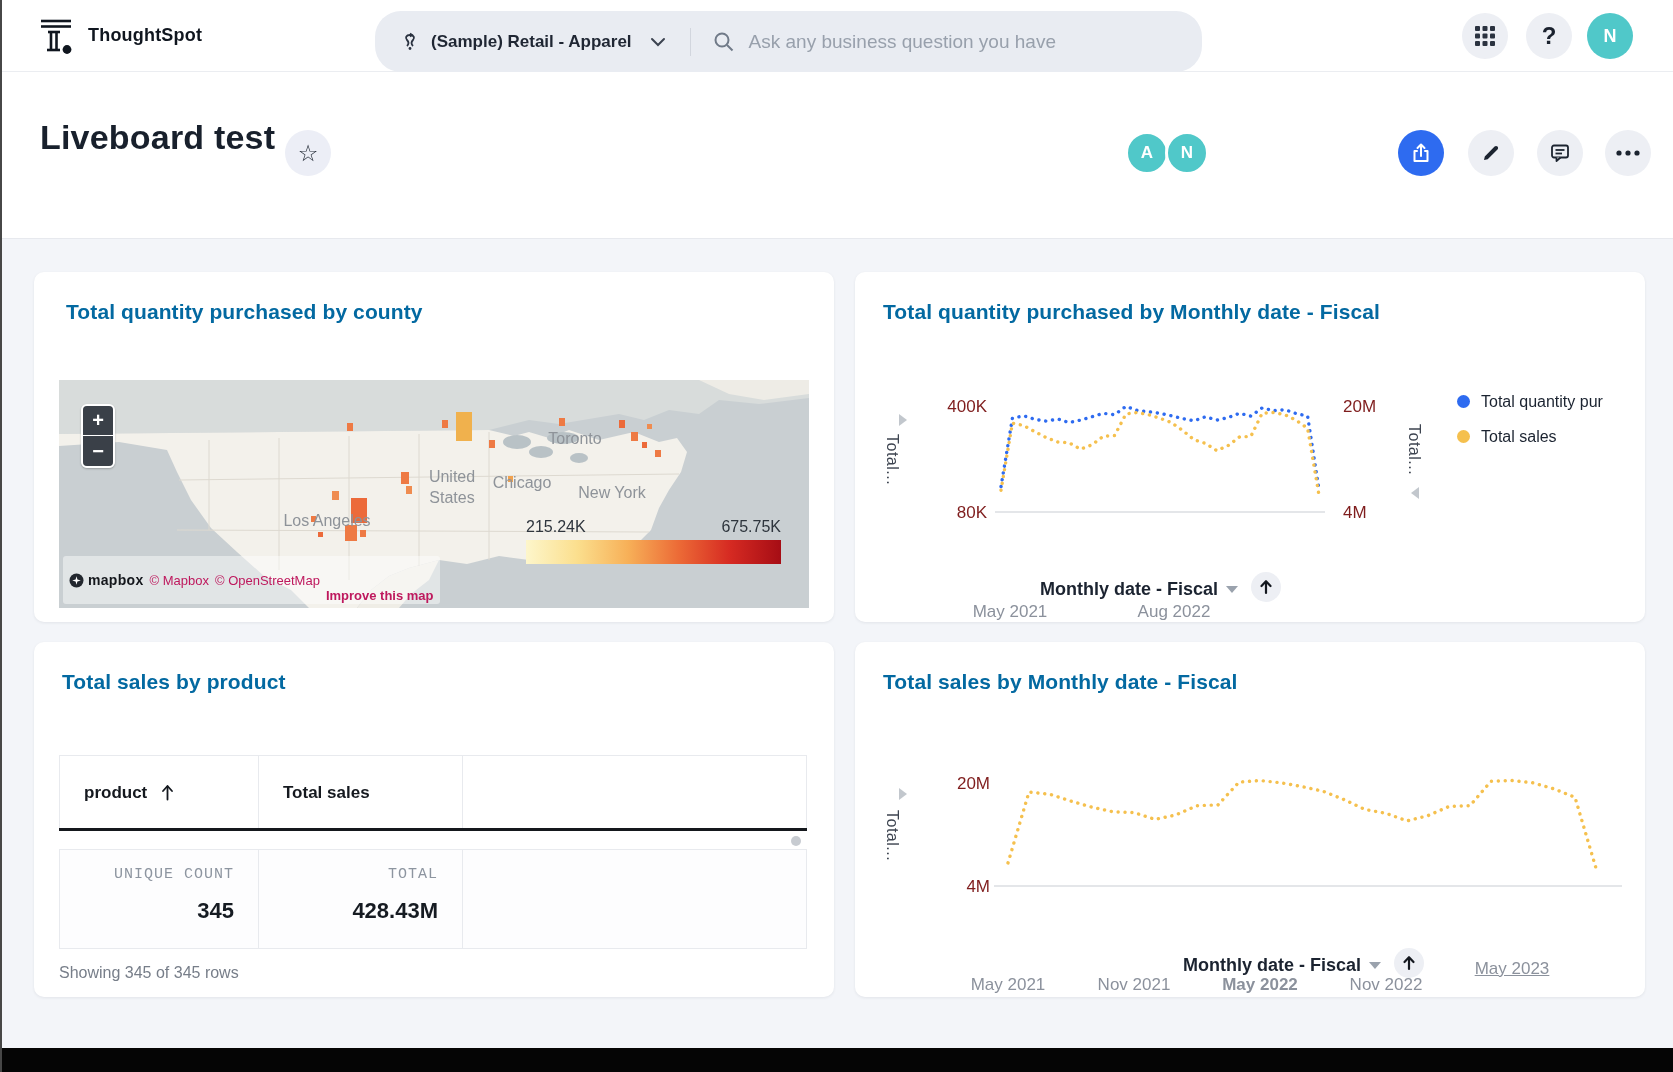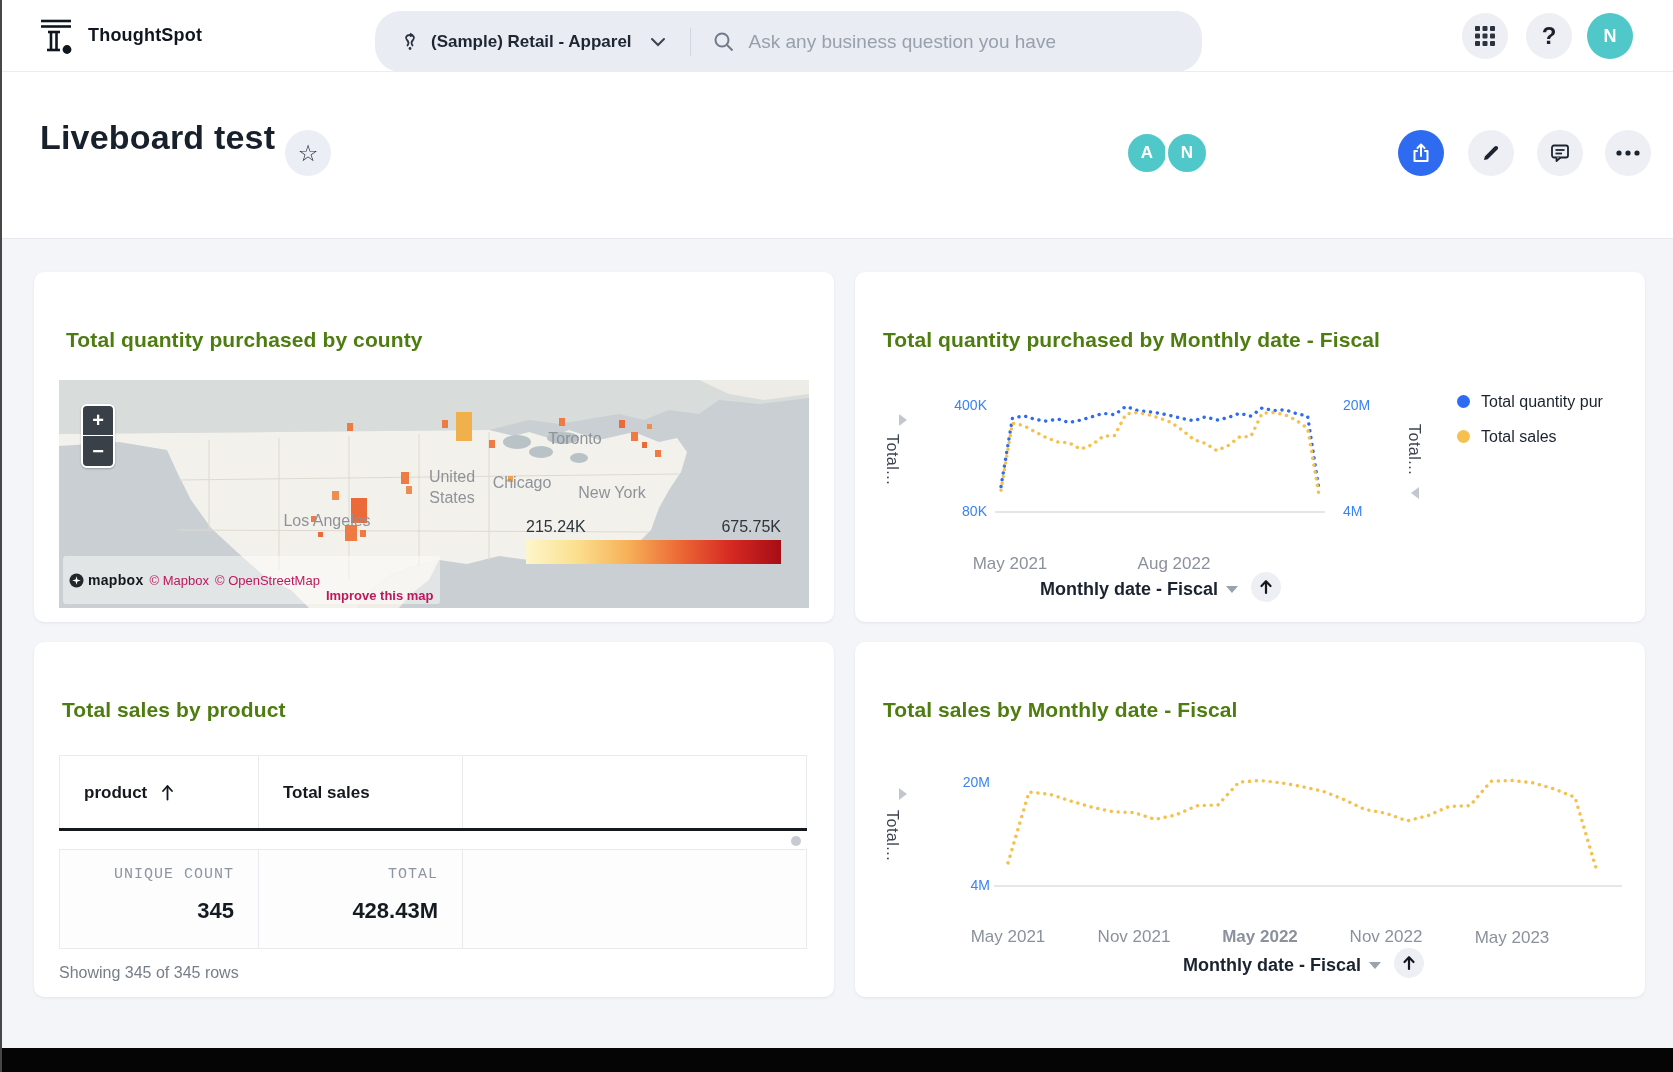--- a/index.html
+++ b/index.html
@@ -12,24 +12,24 @@
   .pill{background:#e9ecf2;border-radius:26px;display:flex;align-items:center;}
   .srcLabel{font-size:17px;font-weight:600;color:#1f2633;white-space:nowrap;}
   .placeholder{font-size:19px;color:#98a0ac;white-space:nowrap;}
   .circleBtn{border-radius:50%;background:#edeff4;display:flex;align-items:center;justify-content:center;}
   .avatar{border-radius:50%;background:#50c8c9;color:#fff;display:flex;align-items:center;justify-content:center;font-weight:700;}
   
   .pageTitle{font-size:34px;font-weight:700;color:#18202c;letter-spacing:.2px;}
   .hdrAvatar{border:3px solid #fff;}
   
   .card{background:#fff;border-radius:10px;box-shadow:0 1px 3px rgba(25,32,45,.08);}
-  .cardTitle{font-size:21px;font-weight:600;color:#4d7c0f;letter-spacing:.1px;white-space:nowrap;margin-top:28px;}
-  
-  .ytick{font-size:14px;color:#3b82f6;text-align:right;width:72px;}
-  .xtick{font-size:17px;color:#8b919c;white-space:nowrap;transform:translateX(-50%);}
+  .cardTitle{font-size:21px;font-weight:600;color:#0369a1;letter-spacing:.1px;white-space:nowrap;}
+  
+  .ytick{font-size:17px;color:#7f1d1d;text-align:right;width:72px;}
+  .xtick{font-size:17px;color:#8b919c;white-space:nowrap;transform:translateX(-50%);margin-top:48px;}
   .vlabel{writing-mode:vertical-rl;font-size:16px;color:#3d4450;letter-spacing:.5px;}
   .axisName{font-size:18px;font-weight:600;color:#1b2330;white-space:nowrap;}
   .caretDown{width:0;height:0;border-left:6px solid transparent;border-right:6px solid transparent;border-top:7px solid #9aa2ad;}
   .triRight{width:0;height:0;border-top:6px solid transparent;border-bottom:6px solid transparent;border-left:8px solid #c2c7cd;}
   .triLeft{width:0;height:0;border-top:6px solid transparent;border-bottom:6px solid transparent;border-right:8px solid #c2c7cd;}
   .baseline{background:#e4e6e9;height:2px;}
   .legendRow{display:flex;align-items:center;gap:11px;height:35px;white-space:nowrap;}
   .legendDot{width:13px;height:13px;border-radius:50%;flex:0 0 13px;}
   .legendText{font-size:16px;color:#1b2330;}
   
@@ -348,21 +348,21 @@
 
     <svg class="abs" style="left:147px;top:115px;" width="600" height="130" viewBox="0 0 600 130">
         <polyline points="6.0,105.9 27.0,35.0 48.0,37.3 69.0,44.1 90.0,50.2 111.0,54.8 132.0,55.6 153.0,62.4 174.0,57.9 195.0,48.7 216.0,47.9 237.0,25.1 258.0,23.5 279.0,25.8 300.0,29.6 321.0,34.2 342.0,42.6 363.0,52.5 384.0,56.3 405.0,63.9 426.0,58.6 447.0,49.5 468.0,48.7 489.0,24.3 510.0,23.5 531.0,25.8 552.0,31.9 573.0,40.3 594.0,111.2" fill="none" stroke="#f5c04e" stroke-width="3.4" stroke-linecap="round" stroke-dasharray="0.1 6.8"></polyline>
       </svg>
     <div class="abs baseline" style="left:139px;top:243px;width:628px;"></div>
 
     <div class="abs xtick" style="left:153px;top:285px;">May 2021</div>
     <div class="abs xtick" style="left:279px;top:285px;">Nov 2021</div>
     <div class="abs xtick" style="left:405px;top:285px;font-weight:bold;">May 2022</div>
     <div class="abs xtick" style="left:531px;top:285px;">Nov 2022</div>
-    <div class="abs xtick" style="left:657px;top:286px;">May 2023</div>
+    <div class="abs xtick" style="left:657px;top:269px;text-decoration:underline;">May 2023</div>
 
     <div class="abs" style="left:427px;top:313px;transform:translateX(-50%);display:flex;align-items:center;gap:8px;cursor:pointer;">
       <span class="axisName">Monthly date - Fiscal</span>
       <span class="caretDown"></span>
     </div>
     <div class="abs circleBtn" style="left:539px;top:306px;width:30px;height:30px;cursor:pointer;">
       <svg width="14" height="16" viewBox="0 0 14 16" fill="none" stroke="#14181f" stroke-width="2.2" stroke-linecap="round" stroke-linejoin="round">
           <line x1="7" y1="14" x2="7" y2="3"></line>
           <polyline points="2.5,7 7,2.2 11.5,7"></polyline>
         </svg>

